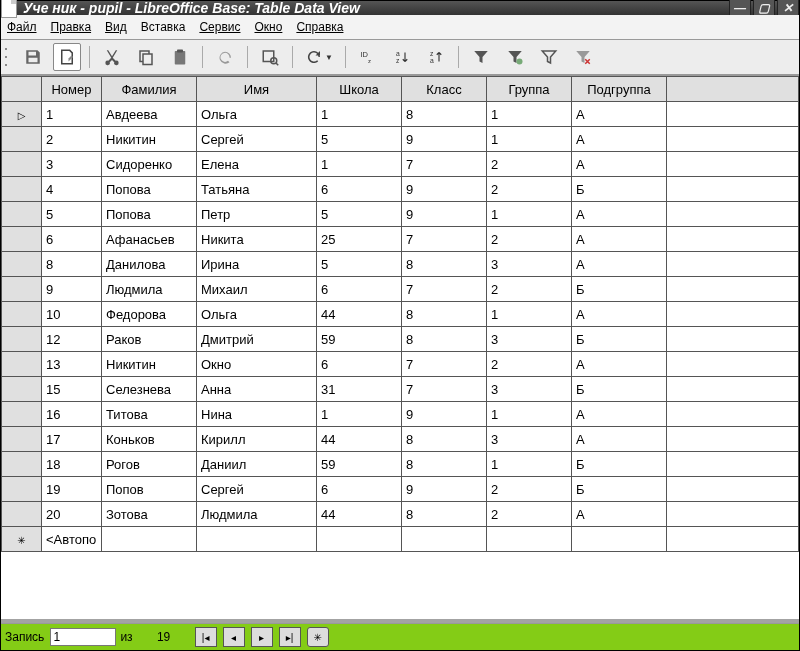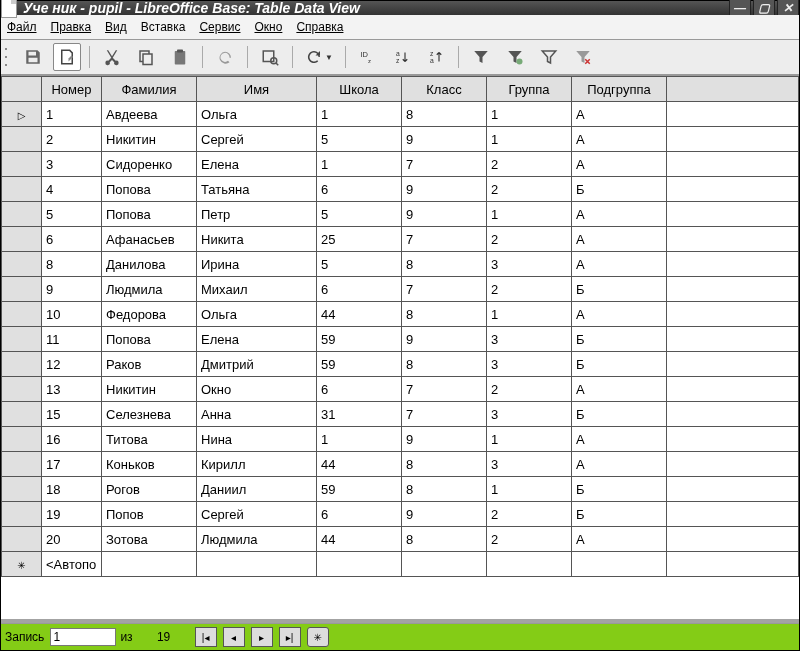--- a/index.html
+++ b/index.html
@@ -311,31 +311,20 @@
             <td>Федорова</td>
             <td>Ольга</td>
             <td>44</td>
             <td>8</td>
             <td>1</td>
             <td>А</td>
             <td></td>
           </tr>
           <tr>
             <td class="rowhead"></td>
-            <td>11</td>
-            <td>Попова</td>
-            <td>Елена</td>
-            <td>59</td>
-            <td>9</td>
-            <td>3</td>
-            <td>Б</td>
-            <td></td>
-          </tr>
-          <tr>
-            <td class="rowhead"></td>
             <td>12</td>
             <td>Раков</td>
             <td>Дмитрий</td>
             <td>59</td>
             <td>8</td>
             <td>3</td>
             <td>Б</td>
             <td></td>
           </tr>
           <tr>

